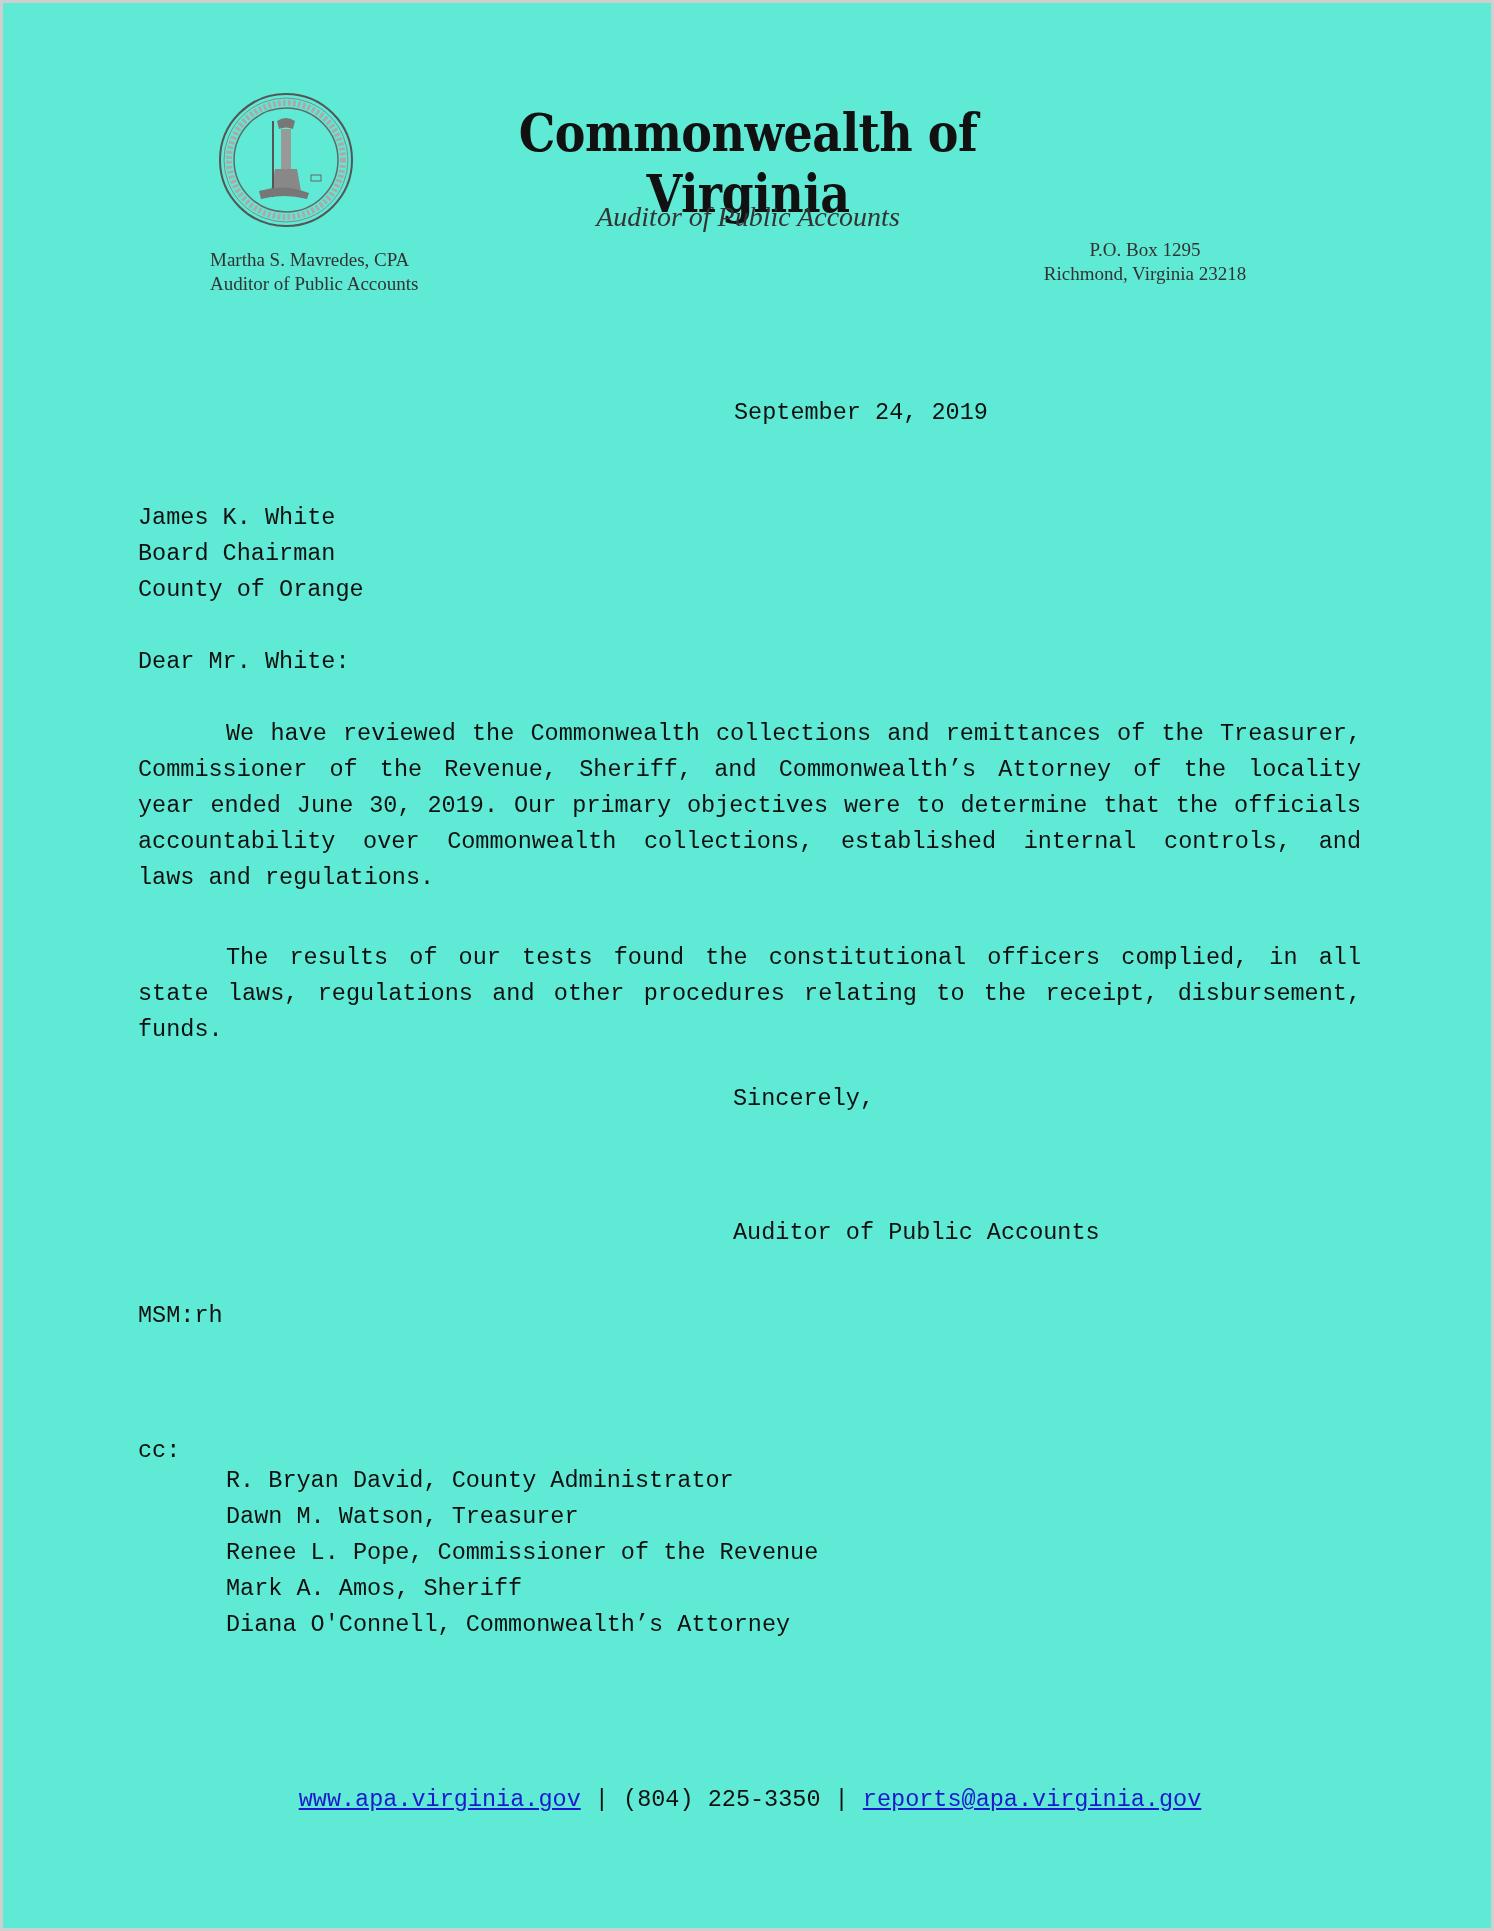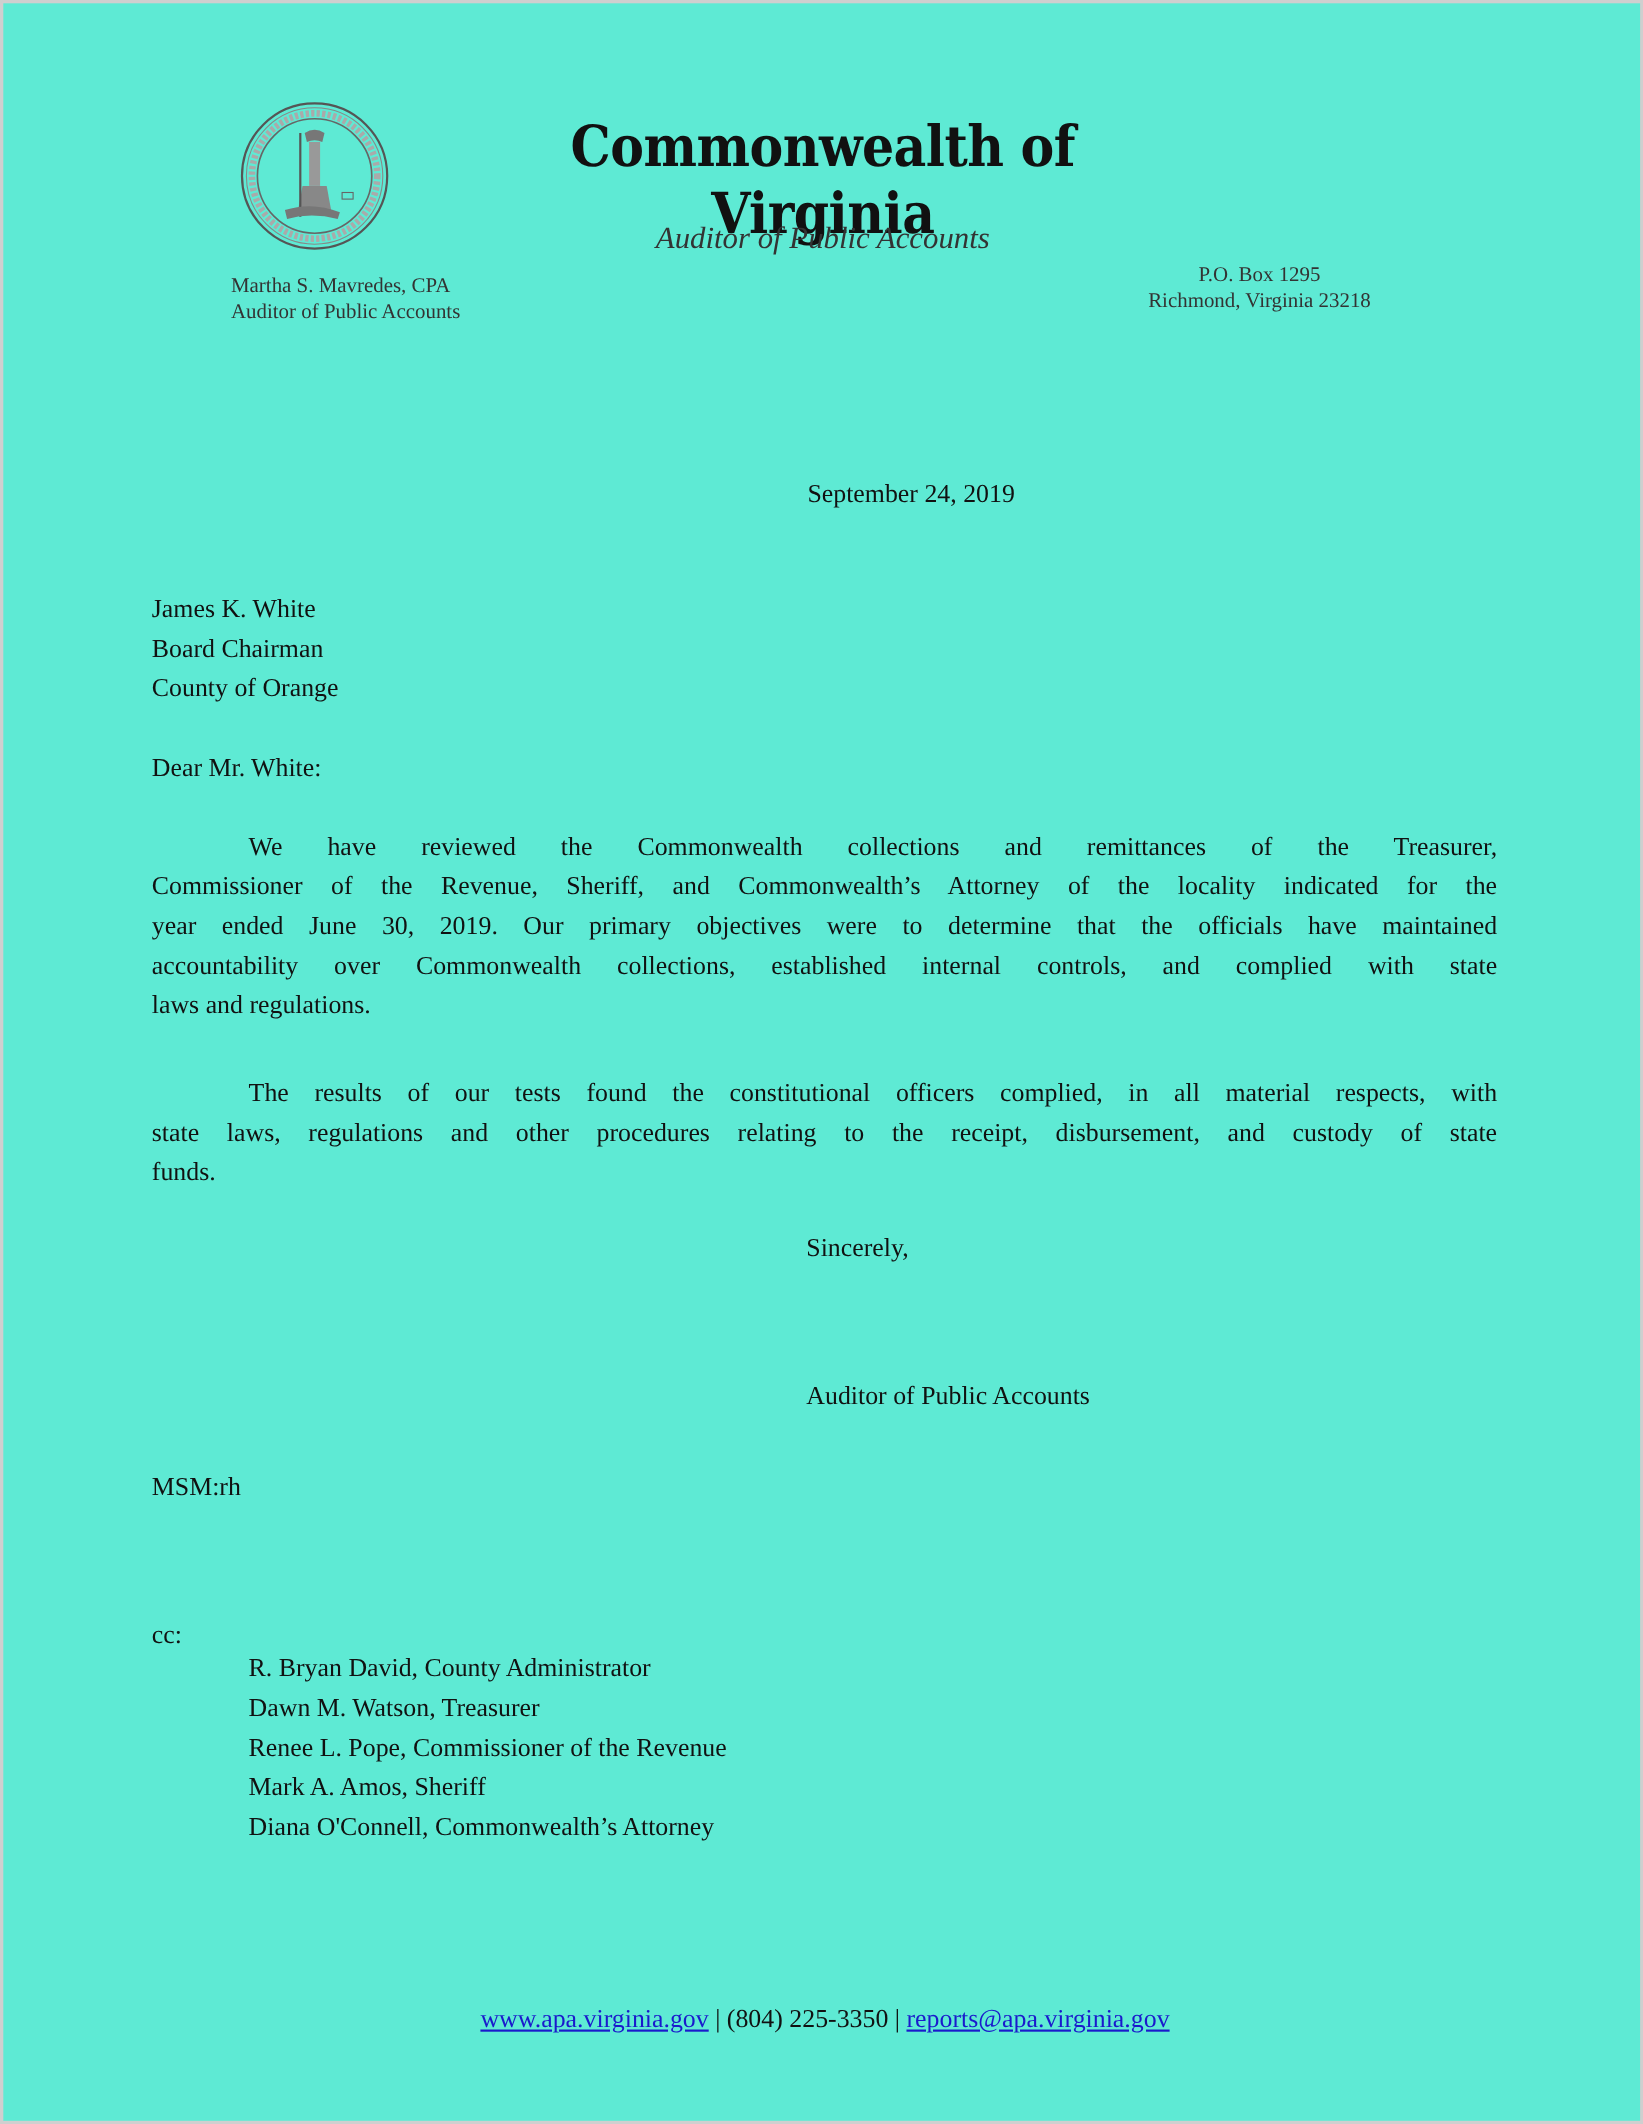--- a/index.html
+++ b/index.html
@@ -3,21 +3,21 @@
 <meta charset="utf-8">
 <style>
   html, body { margin: 0; padding: 0; background: #ffffff; }
   body { width: 1494px; height: 1931px; position: relative; overflow: hidden; }
   .page {
     position: absolute; left: 0; top: 0; width: 1494px; height: 1931px;
     box-sizing: border-box; border: 3px solid #cfcfcf; background: #5eead4;
   }
   .abs { position: absolute; }
   .serif { font-family: "Liberation Serif", "DejaVu Serif", serif; color: #222; }
-  .sans { font-family: Liberation Serif, serif; color: #111; margin-top: 36px; }
+  .sans { font-family: Liberation Mono, monospace; color: #111; }
 
   
   .seal { left: 214px; top: 88px; width: 138px; height: 138px; }
 
   
   .title {
     left: 440px; top: 100px; width: 610px; text-align: center;
     font-family: "DejaVu Serif", "Liberation Serif", serif;
     font-weight: bold; font-size: 46px; letter-spacing: -0.5px; color: #111;
     transform: scaleY(1.12); transform-origin: center top;

